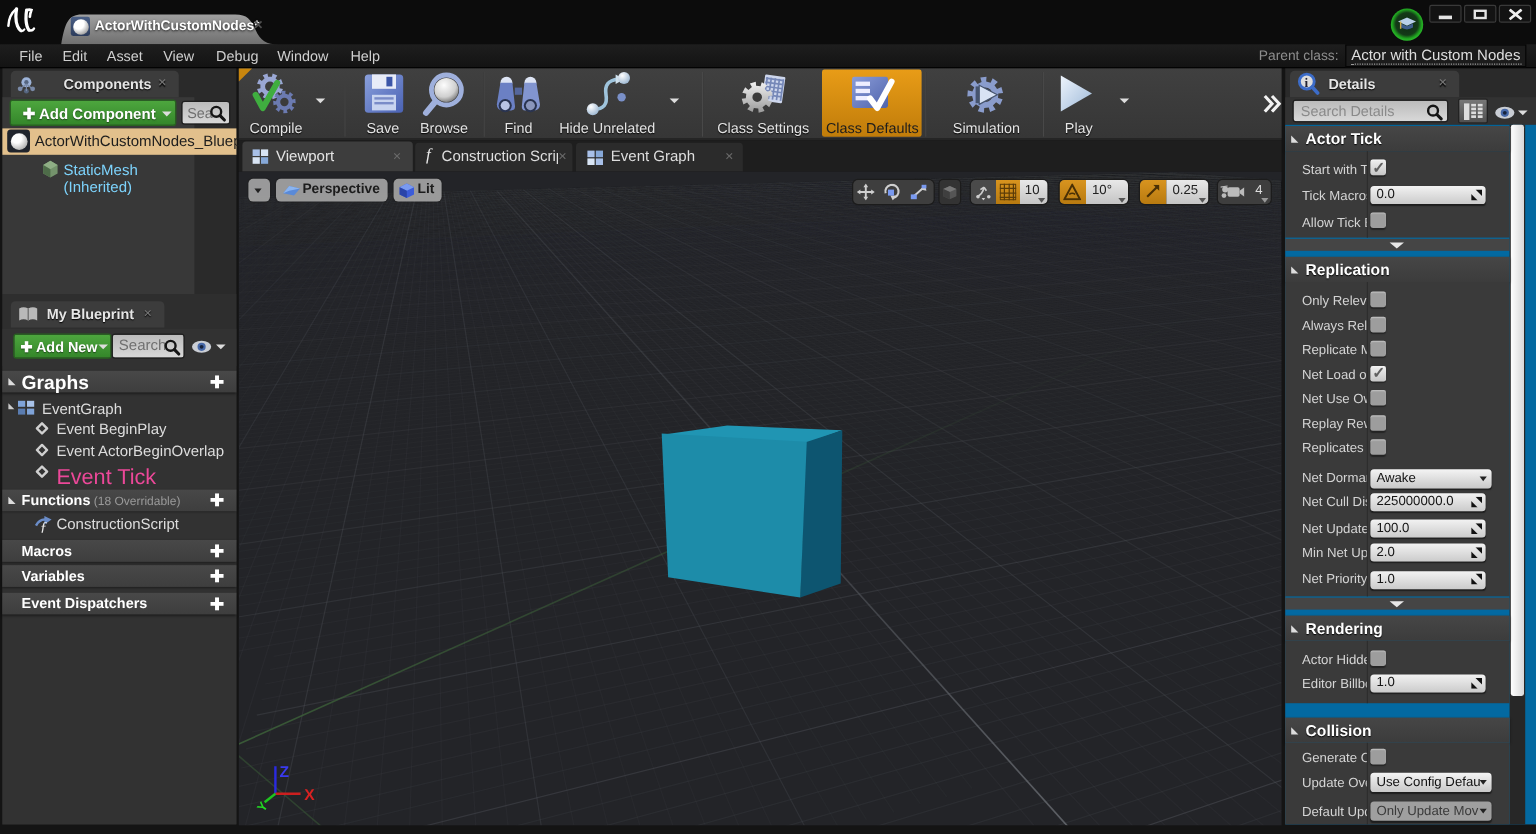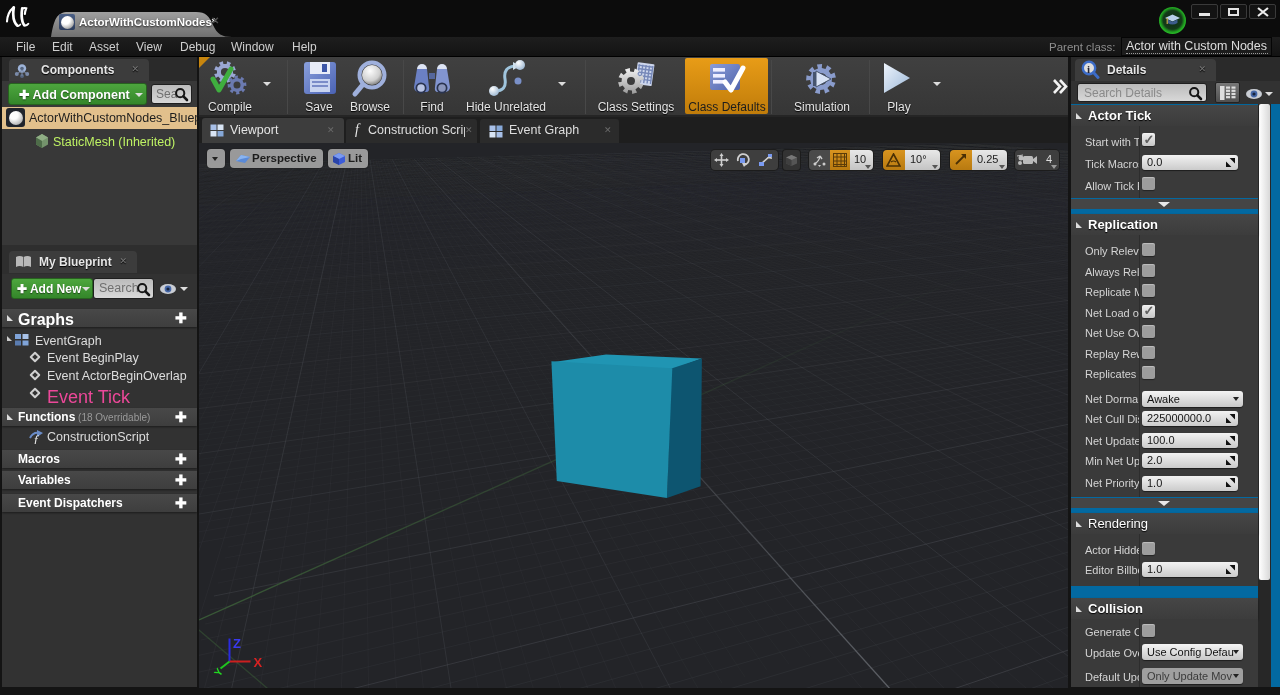--- a/index.html
+++ b/index.html
@@ -74,47 +74,47 @@
  <span class="abs" style="left:89px;top:3px">Asset</span>
  <span class="abs" style="left:136px;top:3px">View</span>
  <span class="abs" style="left:180px;top:3px">Debug</span>
  <span class="abs" style="left:231px;top:3px">Window</span>
  <span class="abs" style="left:292px;top:3px">Help</span>
  <span class="abs" style="left:1049px;top:4px;color:#8e8e8e;font-size:11.5px">Parent class:</span>
  <div class="abs" style="left:1121px;top:0px;width:151px;height:19px;background:#1c1c1c;border:1px solid #050505;color:#dedede;font-size:12.5px;padding:1px 0 0 4px">Actor with Custom Nodes<div style="width:142px;border-bottom:1px dotted #9a9a9a"></div></div>
 </div>
 
 <div class="abs" style="left:2px;top:57px;width:195px;height:630px;background:#2a2a2a">
-<div class="paneltab" style="left:7px;top:2px;width:140px;height:22px;padding:4px 0 0 32px">Components<span style="position:absolute;right:10px;top:5px;color:#777;font-weight:400;font-size:9px">✕</span></div>
+<div class="paneltab" style="left:7px;top:2px;width:140px;height:22px;padding:4px 0 0 44px">Components<span style="position:absolute;right:10px;top:5px;color:#777;font-weight:400;font-size:9px">✕</span></div>
 <svg class="abs" style="left:11px;top:4px" width="18" height="18" viewBox="0 0 18 18">
         <circle cx="9" cy="7.5" r="4.2" fill="#9db3d8"></circle>
         <circle cx="9" cy="7.5" r="1.8" fill="#55657f"></circle>
         <circle cx="3.8" cy="13" r="2" fill="#7a8aa8"></circle>
         <circle cx="14.2" cy="13" r="2" fill="#7a8aa8"></circle>
         <circle cx="9" cy="15" r="2" fill="#55657f"></circle>
         <path d="M9 9 L4 13 M9 9 L14 13 M9 9 L9 15" stroke="#7a8aa8" stroke-width="1"></path>
       </svg>
-<div class="abs" style="left:0;top:24px;width:195px;height:164px;background:#383838">
+<div class="abs" style="left:0;top:24px;width:160px;height:164px;background:#383838">
 <div class="abs greenbtn" style="left:6px;top:2px;width:139px;height:22px;font-size:12.5px;padding:3px 0 0 10px">✚ Add Component <span class="ddaw" style="margin-left:2px;vertical-align:2px"></span></div>
 <div class="abs searchbox" style="left:149px;top:3px;width:41px;height:20px;font-size:12px;padding:2px 0 0 4px">Sea<svg class="abs" style="right:2px;top:2px" width="15" height="15" viewBox="0 0 15 15">
             <circle cx="6.2" cy="6.2" r="4.1" fill="none" stroke="#151515" stroke-width="2"></circle>
             <line x1="9.4" y1="9.4" x2="13" y2="13" stroke="#151515" stroke-width="2.6" stroke-linecap="round"></line>
           </svg></div>
 <div class="abs" style="left:0;top:26px;width:195px;height:22px;background:#e2c08c">
 <div class="abs" style="left:4px;top:1px;width:19px;height:19px;border-radius:3px;background:#20242c">
             <div class="abs" style="left:2.5px;top:2.5px;width:14px;height:14px;border-radius:50%;background:radial-gradient(circle at 35% 30%,#fdfdfd 30%,#b5b5b5 75%,#888)"></div>
           </div>
 <div class="abs" style="left:27px;top:4px;color:#1d1d1d;font-size:12.5px;white-space:nowrap">ActorWithCustomNodes_Bluepr</div>
         </div>
 <svg class="abs" style="left:33px;top:52px" width="14" height="16" viewBox="0 0 14 16">
           <path d="M7 1 L13 4.5 13 11.5 7 15 1 11.5 1 4.5 Z" fill="#74936c"></path>
           <path d="M7 1 L13 4.5 7 8 1 4.5 Z" fill="#8fae85"></path>
           <path d="M7 8 L7 15 1 11.5 1 4.5 Z" fill="#4e6c49"></path>
         </svg>
-<div class="abs" style="left:51px;top:54px;color:#bef264;font-size:12.5px">StaticMesh (Inherited)</div>
+<div class="abs" style="left:51px;top:54px;color:#7dd3fc;font-size:12.5px">StaticMesh (Inherited)</div>
 </div>
 <div class="abs" style="left:0;top:188px;width:195px;height:60px;background:#2e2e2e"></div>
 <div class="paneltab" style="left:7px;top:194px;width:128px;height:22px;padding:4px 0 0 30px">My Blueprint<span style="position:absolute;right:10px;top:5px;color:#777;font-weight:400;font-size:9px">✕</span></div>
 <svg class="abs" style="left:13px;top:197px" width="17" height="16" viewBox="0 0 17 16">
         <path d="M1 3 Q4.5 1 8.5 3 Q12.5 1 16 3 L16 13 Q12.5 11 8.5 13 Q4.5 11 1 13 Z" fill="#b9b9b9"></path>
         <path d="M8.5 3 L8.5 13" stroke="#666" stroke-width="1"></path>
       </svg>
 <div class="abs" style="left:0;top:217px;width:195px;height:413px;background:#323232">
 <div class="abs greenbtn" style="left:9px;top:4px;width:82px;height:21px;font-size:12px;padding:3px 0 0 5px;white-space:nowrap">✚ Add New<span class="ddaw" style="margin-left:1px;vertical-align:2px"></span></div>
 <div class="abs searchbox" style="left:91px;top:4px;width:61px;height:21px;font-size:12.5px;padding:2px 0 0 5px">Search<svg class="abs" style="right:2px;top:3px" width="15" height="15" viewBox="0 0 15 15">
@@ -1235,21 +1235,21 @@
 <div class="lbl" style="left:14px;top:373px;width:54px;font-size:11px">Net Priority</div>
 <div class="inp" style="left:71px;top:371.5px;width:96px;height:15px;padding:1px 0 0 5px">1.0<svg class="abs" style="right:3px;top:2.5px" width="9" height="9" viewBox="0 0 10 10">
             <path d="M10 0 L10 6 4 0 Z" fill="#111"></path>
             <path d="M0 10 L0 4 6 10 Z" fill="#111"></path>
           </svg></div>
 <div class="abs" style="left:0;top:394px;width:187px;height:10px;background:#454545">
           <div class="abs" style="left:87px;top:3px;width:0;height:0;border-top:5px solid #e8e8e8;border-left:6px solid transparent;border-right:6px solid transparent"></div>
         </div>
 <div class="abs" style="left:0;top:409px;width:187px;height:21px;background:linear-gradient(#464646,#3c3c3c);box-shadow:0 1px 2px rgba(0,0,0,.4)">
           <div class="abs" style="left:5px;top:8px;width:0;height:0;border-bottom:6px solid #ddd;border-right:6px solid transparent"></div>
-          <div class="abs" style="left:17px;top:3px;color:#fff;font-weight:400;font-size:13px;text-shadow:0 1px 1px #000">Rendering</div>
+          <div class="abs" style="left:17px;top:3px;color:#fff;font-weight:700;font-size:13px;text-shadow:0 1px 1px #000">Rendering</div>
         </div>
 <div class="abs" style="left:0;top:430px;width:187px;height:52px;background:#3a3a3a"></div>
         <div class="abs" style="left:68px;top:430px;width:1px;height:52px;background:#2d2d2d"></div>
 <div class="lbl" style="left:14px;top:440px;width:54px;font-size:11px">Actor Hidde</div>
 <div class="cb" style="left:71px;top:438px"></div>
 <div class="lbl" style="left:14px;top:460px;width:54px;font-size:11px">Editor Billbo</div>
 <div class="inp" style="left:71px;top:458px;width:96px;height:15px;padding:1px 0 0 5px">1.0<svg class="abs" style="right:3px;top:2.5px" width="9" height="9" viewBox="0 0 10 10">
             <path d="M10 0 L10 6 4 0 Z" fill="#111"></path>
             <path d="M0 10 L0 4 6 10 Z" fill="#111"></path>
           </svg></div>

